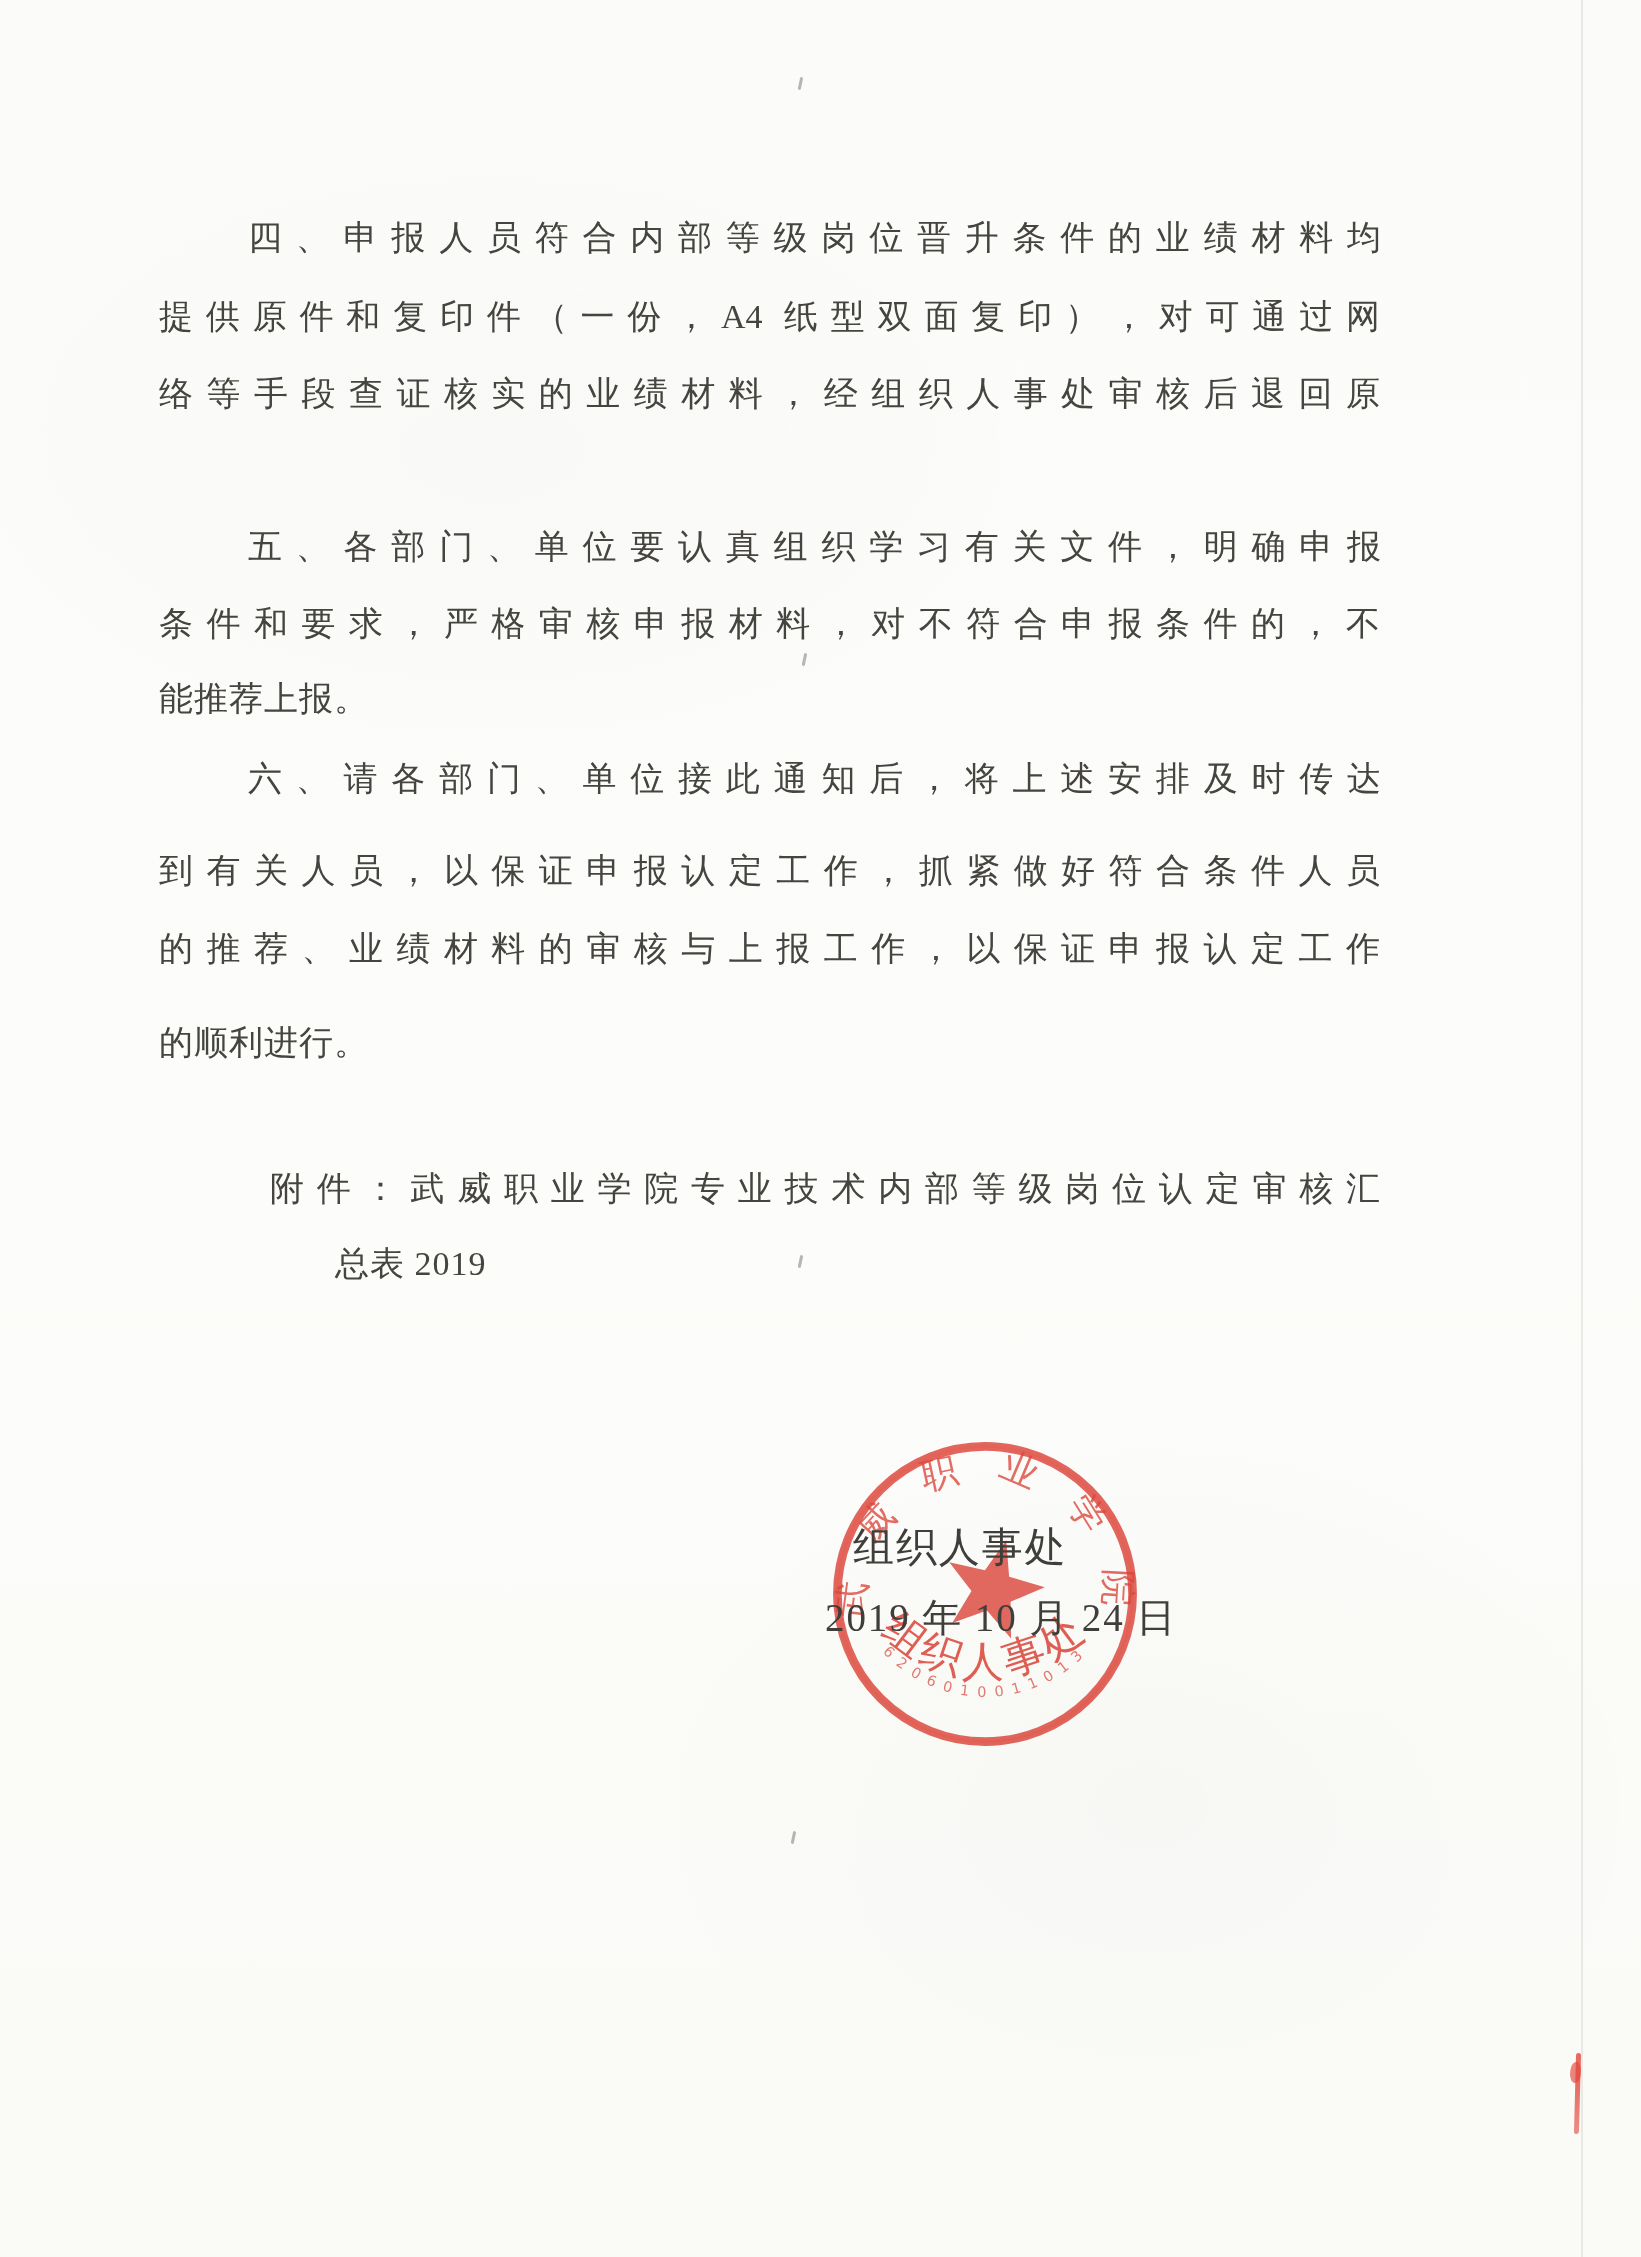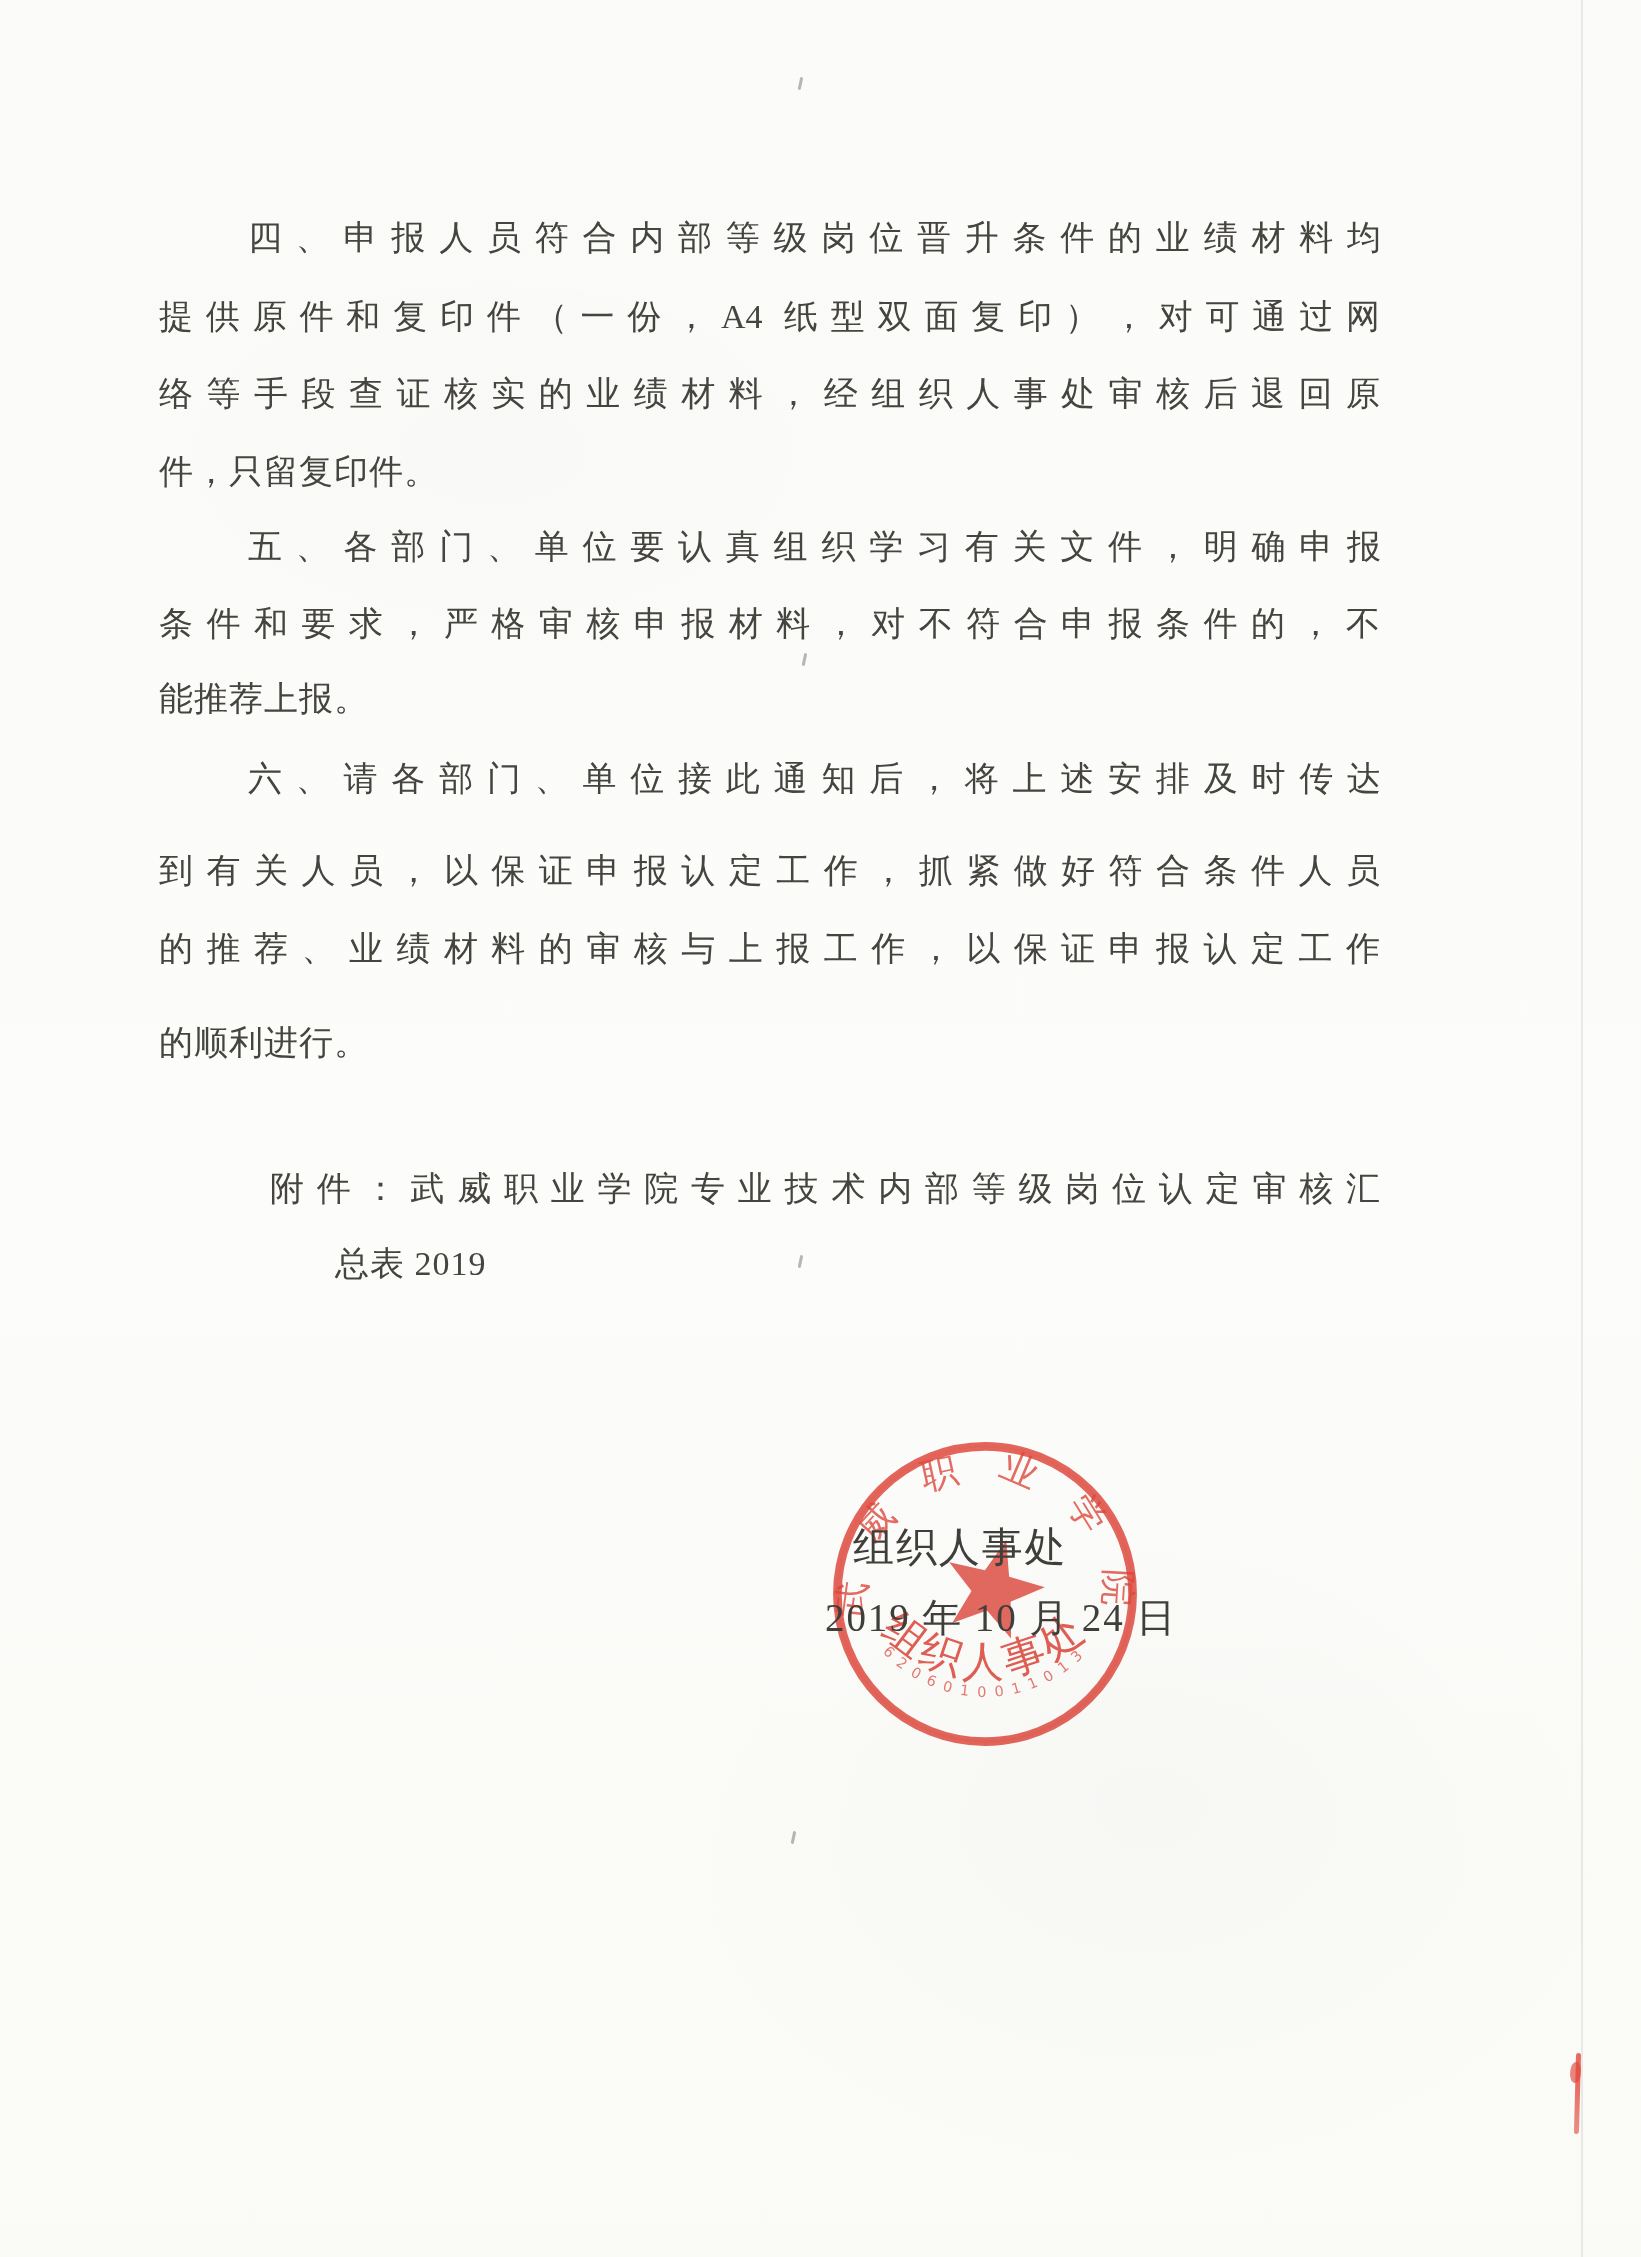--- a/index.html
+++ b/index.html
@@ -106,21 +106,20 @@
       <textPath href="#arcName" startOffset="6">组织人事处</textPath>
     </text>
     <text font-size="15" fill="#e0453a" opacity="0.7" letter-spacing="9" font-family="DejaVu Sans, sans-serif">
       <textPath href="#arcSerial" startOffset="22">6206010011013</textPath>
     </text>
   </svg>
 
   <div class="line just" style="left:248px;top:198px;width:1133px;">四、申报人员符合内部等级岗位晋升条件的业绩材料均</div>
   <div class="line just" style="left:159px;top:277px;width:1221px;">提供原件和复印件（一份，A4 纸型双面复印），对可通过网</div>
   <div class="line just" style="left:159px;top:354px;width:1221px;">络等手段查证核实的业绩材料，经组织人事处审核后退回原</div>
-  <div class="line" style="left:159px;top:432px;">件，只留复印件。</div>
   <div class="line just" style="left:248px;top:507px;width:1133px;">五、各部门、单位要认真组织学习有关文件，明确申报</div>
   <div class="line just" style="left:159px;top:584px;width:1221px;">条件和要求，严格审核申报材料，对不符合申报条件的，不</div>
   <div class="line" style="left:159px;top:659px;text-align:center;">能推荐上报。</div>
   <div class="line just" style="left:248px;top:739px;width:1133px;">六、请各部门、单位接此通知后，将上述安排及时传达</div>
   <div class="line just" style="left:159px;top:831px;width:1221px;">到有关人员，以保证申报认定工作，抓紧做好符合条件人员</div>
   <div class="line just" style="left:159px;top:909px;width:1221px;">的推荐、业绩材料的审核与上报工作，以保证申报认定工作</div>
   <div class="line" style="left:159px;top:1003px;">的顺利进行。</div>
 
   <div class="line just" style="left:270px;top:1149px;width:1110px;">附件：武威职业学院专业技术内部等级岗位认定审核汇</div>
   <div class="line" style="left:335px;top:1224px;">总表 2019</div>

